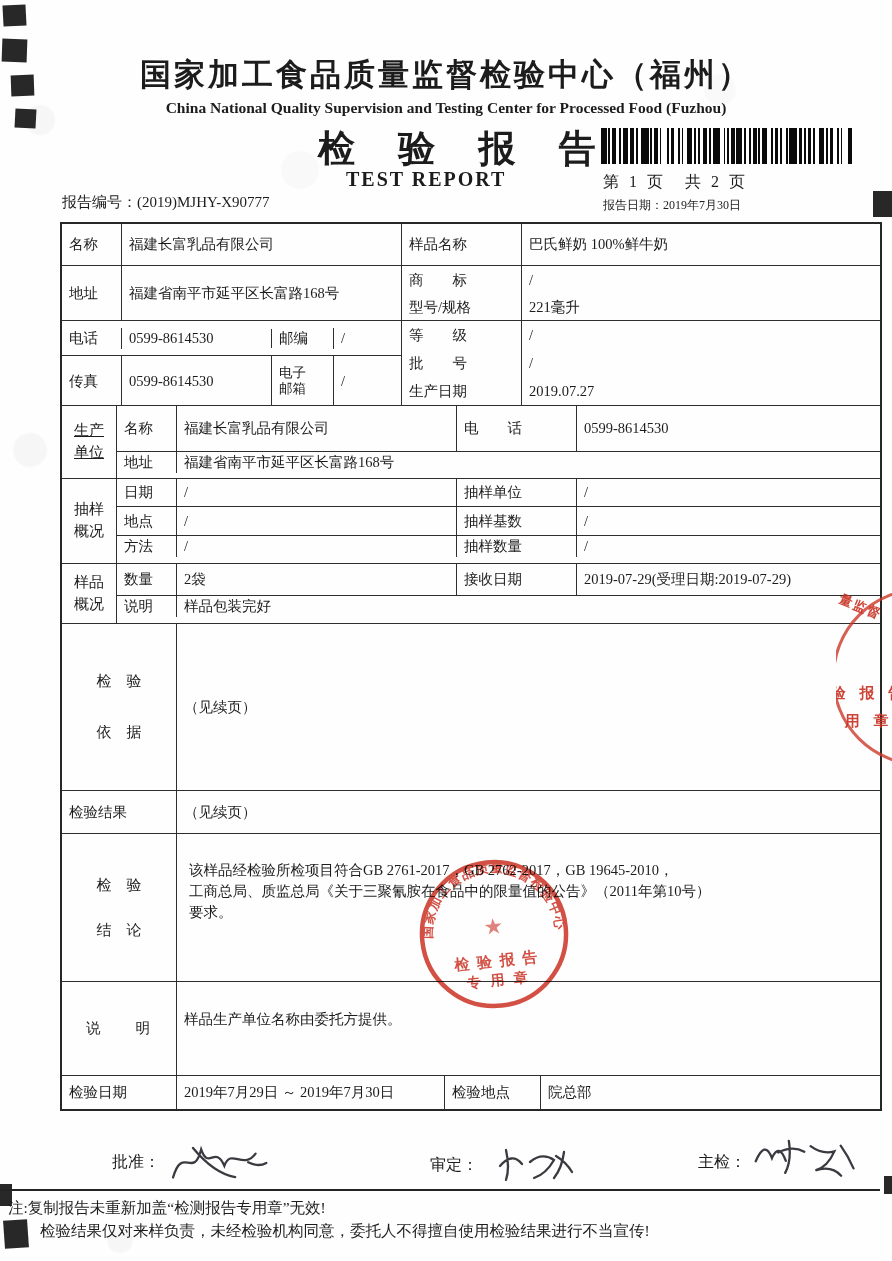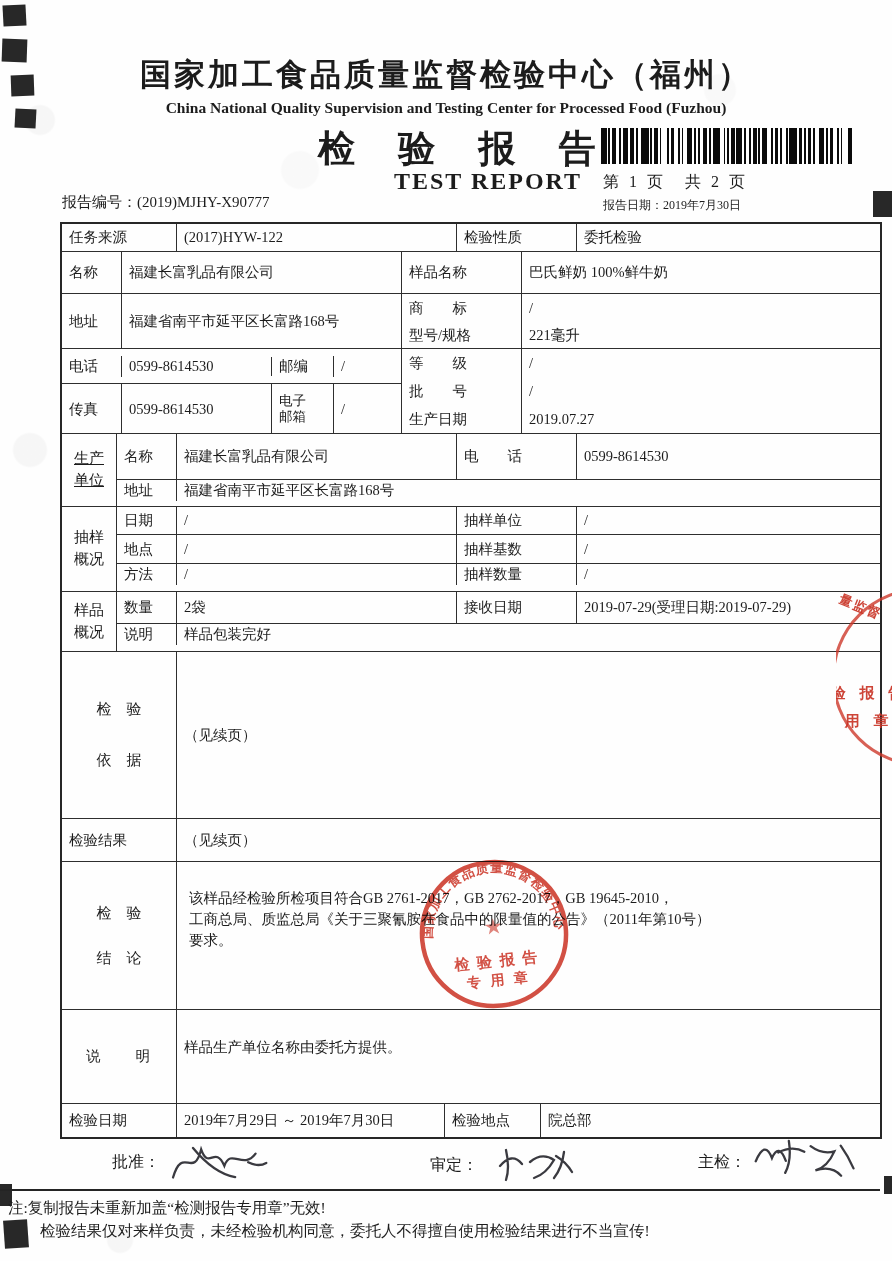--- a/index.html
+++ b/index.html
@@ -9,21 +9,21 @@
           radial-gradient(circle at 40px 120px, rgba(0,0,0,.03) 0 14px, transparent 16px),
           radial-gradient(circle at 30px 450px, rgba(0,0,0,.03) 0 16px, transparent 18px),
           radial-gradient(circle at 300px 170px, rgba(0,0,0,.02) 0 18px, transparent 20px),
           radial-gradient(circle at 720px 90px, rgba(0,0,0,.02) 0 15px, transparent 17px),
           radial-gradient(circle at 120px 1240px, rgba(0,0,0,.03) 0 12px, transparent 14px);}
   .abs{position:absolute;}
   
   .org-cn{top:54px;left:0;width:100%;text-align:center;font-size:31px;font-weight:bold;letter-spacing:3px;}
   .org-en{top:99px;left:0;width:100%;text-align:center;font-size:15.5px;font-weight:bold;}
   .title-cn{top:124px;left:318px;font-size:37px;font-weight:bold;letter-spacing:17px;white-space:nowrap;}
-  .title-en{top:168px;left:346px;font-size:24px;font-weight:bold;letter-spacing:2px;margin-left:48px;}
+  .title-en{top:168px;left:346px;font-size:20px;font-weight:bold;letter-spacing:2px;}
   .barcode{top:128px;left:601px;width:253px;height:36px;display:flex;align-items:stretch;}
   .barcode i{display:block;background:#0a0a0a;}
   .pageinfo{top:172px;left:603px;font-size:16px;letter-spacing:3px;}
   .repno{top:193px;left:62px;font-size:15px;}
   .repdate{top:197px;left:603px;font-size:12px;}
   
   .doc-table{left:60px;top:222px;width:822px;border:2.4px solid #272727;box-sizing:border-box;background:transparent;}
   .band{display:flex;border-bottom:1.6px solid #2e2e2e;box-sizing:border-box;}
   .band:last-child{border-bottom:none;}
   .cell{border-right:1.6px solid #2e2e2e;box-sizing:border-box;display:flex;align-items:center;padding:1px 7px;font-size:14.5px;overflow:hidden;}
@@ -161,26 +161,20 @@
       <i style="width: 5.5px; background: transparent;"></i>
       <i style="width: 3.66667px;"></i>
       <i style="width: 1.83333px; background: transparent;"></i>
     </div>
   <div class="abs pageinfo">第 1 页　共 2 页</div>
   <div class="abs repno"><span>报告编号：</span><span>(2019)MJHY-X90777</span></div>
   <div class="abs repdate"><span>报告日期：</span><span>2019年7月30日</span></div>
 
   <div class="abs doc-table">
 
-    <div class="band" style="height:28px;">
-      <div class="cell" style="width:115px;">任务来源</div>
-      <div class="cell" style="width:280px;">(2017)HYW-122</div>
-      <div class="cell" style="width:120px;">检验性质</div>
-      <div class="cell grow last">委托检验</div>
-    </div>
 
     <div class="band" style="height:182px;">
       <div class="rows" style="width:340px;border-right:1.6px solid #2e2e2e;">
         <div class="row" style="height:42px;">
           <div class="cell" style="width:60px;">名称</div>
           <div class="cell grow last">福建长富乳品有限公司</div>
         </div>
         <div class="row" style="height:55px;">
           <div class="cell" style="width:60px;">地址</div>
           <div class="cell grow last">福建省南平市延平区长富路168号</div>

